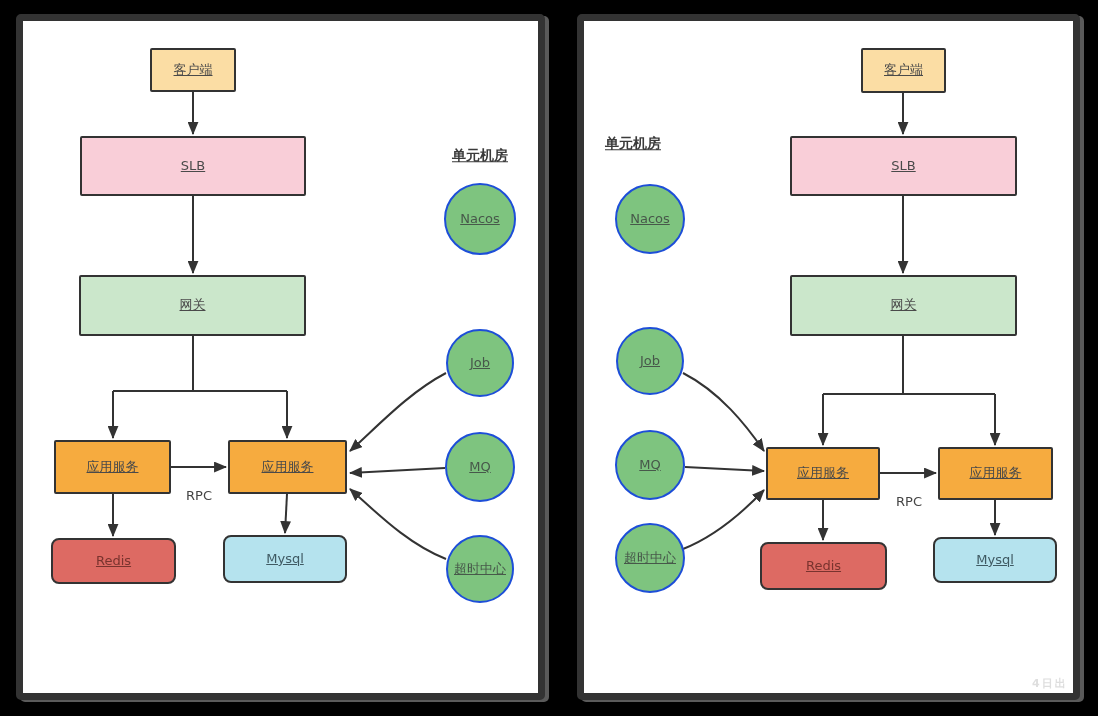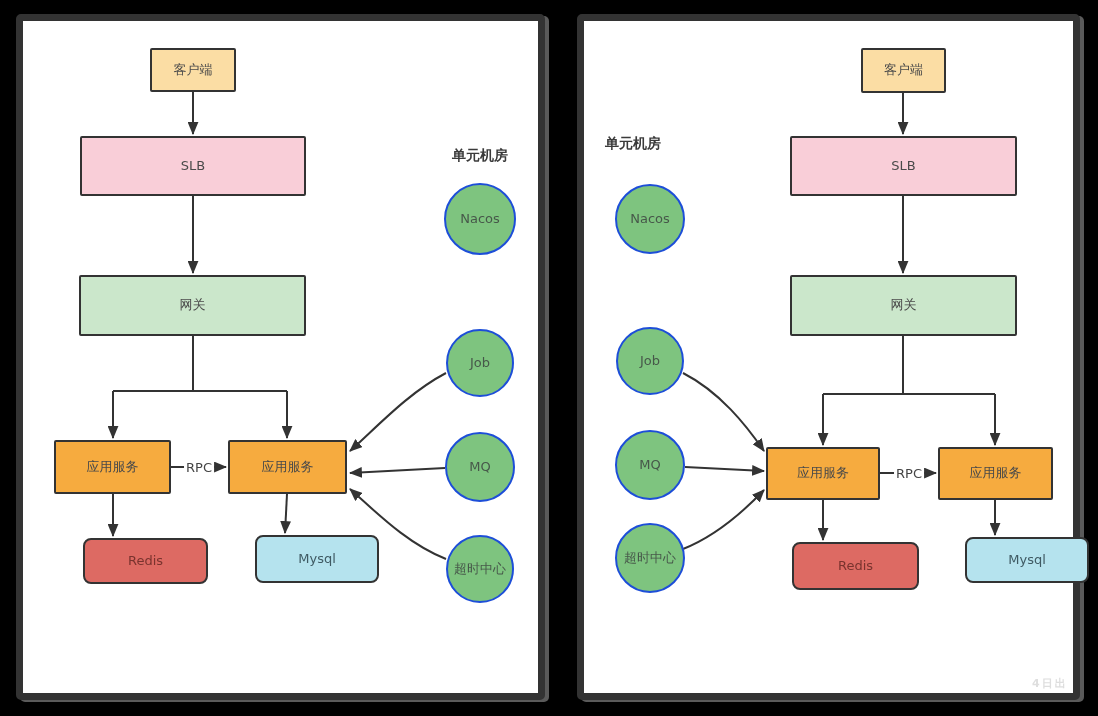--- a/index.html
+++ b/index.html
@@ -3,27 +3,27 @@
 <meta charset="utf-8">
 <style>
   * { margin:0; padding:0; box-sizing:border-box; }
   html,body { width:1098px; height:716px; background:#000; overflow:hidden;
               font-family:"DejaVu Sans","Liberation Sans",sans-serif; }
   .stage { position:relative; width:1098px; height:716px; background:#000; }
   .panel { position:absolute; background:#fff; border:7px solid #333; border-radius:5px;
            box-shadow:4px 2px 0 rgba(150,150,150,.6); z-index:1; }
   svg.edge-layer { position:absolute; left:0; top:0; z-index:2; }
   .node { position:absolute; display:flex; align-items:center; justify-content:center;
-          z-index:3; font-size:13px; color:#4a4a4a; text-align:center; line-height:1.25; }
+          z-index:3; font-size:13px; color:#4a4a4a; text-align:center; line-height:1.25;text-decoration:underline; }
   .node.rect    { border:2px solid #333; border-radius:2px; }
-  .node.rounded { border:2px solid #333; border-radius:8px;margin-left:32px; }
+  .node.rounded { border:2px solid #333; border-radius:8px; }
   .node.circle  { border:2px solid #1d4ed8; border-radius:50%; }
   .node.label   { font-weight:600; font-size:14px; color:#3a3a3a; white-space:nowrap; }
   .rpc-label { position:absolute; z-index:4; background:#fff; padding:0 2px;
-               font-size:13px; color:#454545; transform:translate(-50%,-50%); }
+               font-size:13px; color:#454545; transform:translate(-50%,-50%);margin-top:28px; }
   .watermark { position:absolute; z-index:6; color:rgba(216,216,216,.85);
                font-size:11px; font-weight:bold; letter-spacing:2px; }
 </style>
 </head>
 <body>
 
 <div class="stage">
   <svg class="edge-layer" width="1098" height="716" viewBox="0 0 1098 716">
     <defs>
       <marker id="arrowhead" viewBox="0 0 12 10" refX="11" refY="5" markerWidth="13" markerHeight="11" orient="auto" markerUnits="userSpaceOnUse">

